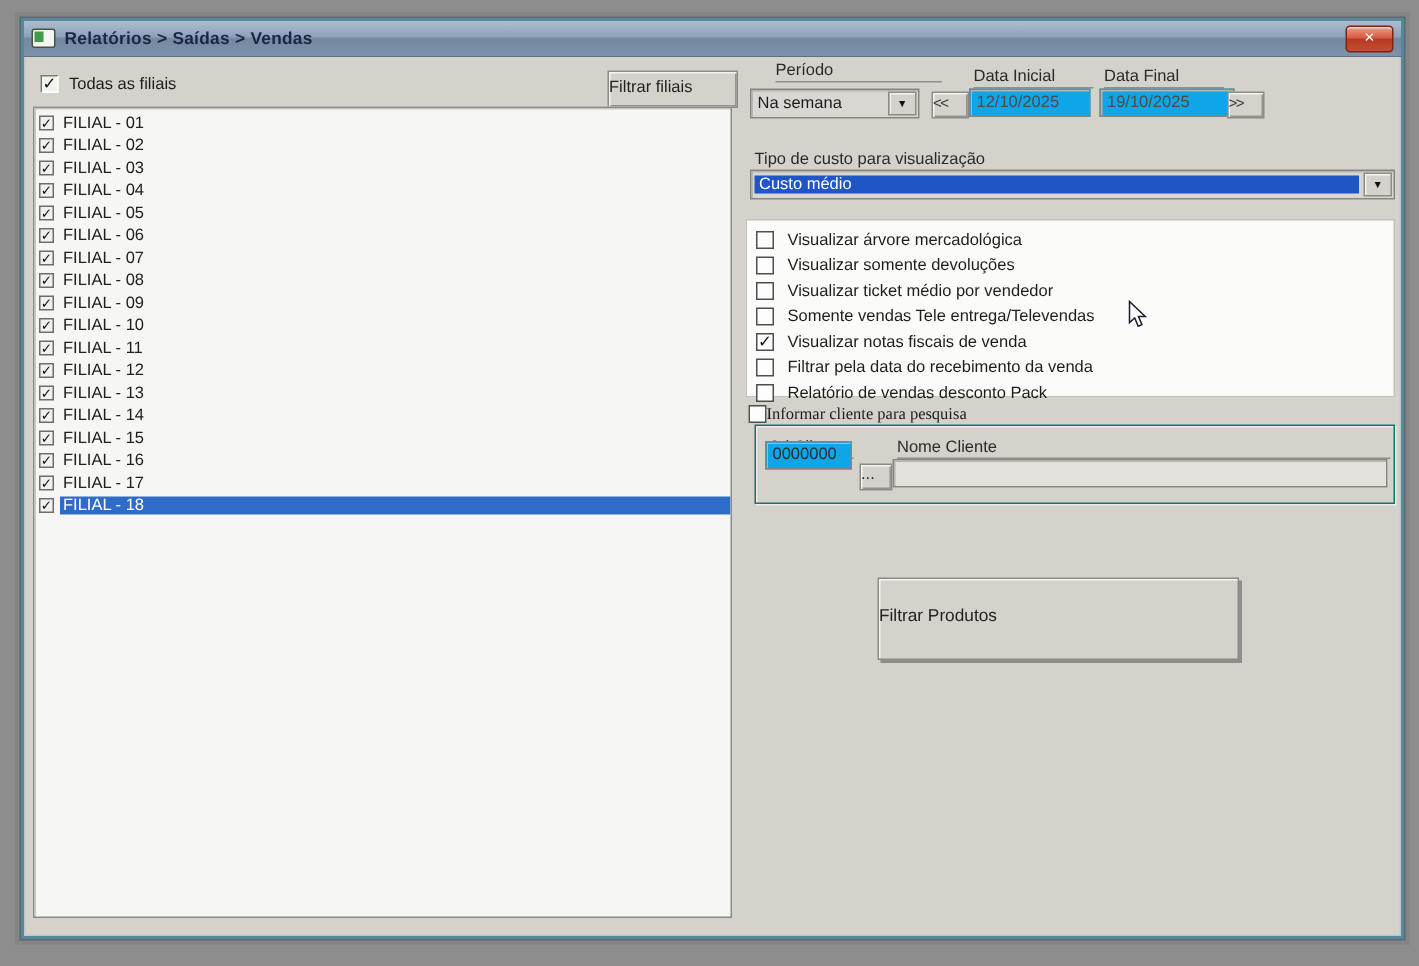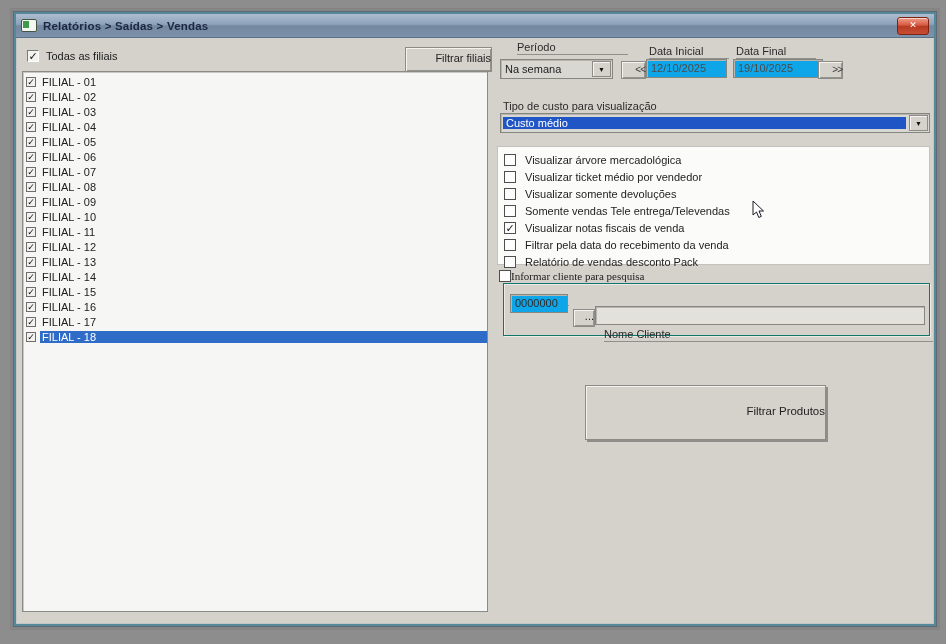--- a/index.html
+++ b/index.html
@@ -36,21 +36,21 @@
     background:linear-gradient(#ef9d8a 0%, #d65a41 45%, #b63a22 52%, #c64d33 100%);
     border:1px solid #7c2313;
     box-shadow:inset 0 1px 0 rgba(255,255,255,.55);
     color:#fff;font-size:9px;font-weight:bold;line-height:14px;text-align:center;
     cursor:default;
   }
   
   .btn{
     background:#d5d2cc;border:1px solid #8b8b87;
     box-shadow:inset 1px 1px 0 #f4f3f0, inset -1px -1px 0 #95938e;
-    text-align:right;color:#222;
+    text-align:left;color:#222;
   }
   .cb{
     display:inline-block;width:12px;height:12px;background:#fdfdfd;
     border:1px solid #4e4e4e;box-sizing:border-box;
     font-size:11px;line-height:10px;text-align:center;color:#111;font-weight:bold;
   }
   .cb.sunk{border-color:#7a7a7a #ffffff #ffffff #7a7a7a;background:#f2f2f0;}
   .ulabel{display:block;border-bottom:1px solid #8f8f8b;height:13px;color:#2a2a2a;}
   
   .all-row{position:absolute;left:11px;top:36px;display:flex;gap:7px;align-items:center;}
@@ -211,25 +211,25 @@
     <span class="drop">▼</span>
   </div>
 
   <div class="opts-panel">
       <div class="opt-row">
         <span class="cb "></span>
         <span class="lbl">Visualizar árvore mercadológica</span>
       </div>
       <div class="opt-row">
         <span class="cb "></span>
+        <span class="lbl">Visualizar somente devoluções</span>
+      </div>
+      <div class="opt-row">
+        <span class="cb "></span>
         <span class="lbl">Visualizar ticket médio por vendedor</span>
-      </div>
-      <div class="opt-row">
-        <span class="cb "></span>
-        <span class="lbl">Visualizar somente devoluções</span>
       </div>
       <div class="opt-row">
         <span class="cb "></span>
         <span class="lbl">Somente vendas Tele entrega/Televendas</span>
       </div>
       <div class="opt-row">
         <span class="cb ">✓</span>
         <span class="lbl">Visualizar notas fiscais de venda</span>
       </div>
       <div class="opt-row">
@@ -243,21 +243,21 @@
     </div>
 
   <div style="position:absolute;left:483px;top:256px;display:flex;align-items:center;font-family:Liberation Serif, serif;">
     <span class="cb"></span>
     <span>Informar cliente para pesquisa</span>
   </div>
   <div class="groupbox">
     <span class="ulabel" style="position:absolute;left:8px;top:8px;width:57px;">Cd.Cliente</span>
     <div class="field" style="left:6px;top:10px;width:58px;height:19px;color:#2e2e2e;">0000000</div>
     <div class="btn" style="position:absolute;left:69px;top:25px;width:20px;height:16px;line-height:12px;">...</div>
-    <span class="ulabel" style="position:absolute;left:100px;top:8px;width:329px;margin-top:36px;">Nome Cliente</span>
+    <span class="ulabel" style="position:absolute;left:94px;top:8px;width:329px;">Nome Cliente</span>
     <div class="field" style="left:91px;top:22px;width:330px;height:19px;background:#e3e1dc;"></div>
   </div>
 
   <div class="btn big-btn">Filtrar Produtos</div>
 
 </div>
 
 <svg class="cursor" viewBox="0 0 13 20">
   <path d="M1 1 L1 15 L4.5 12 L6.8 17.5 L9.3 16.4 L7 11 L11.5 11 Z" fill="#fdfdfd" stroke="#1b1b2b" stroke-width="1"></path>
 </svg>

